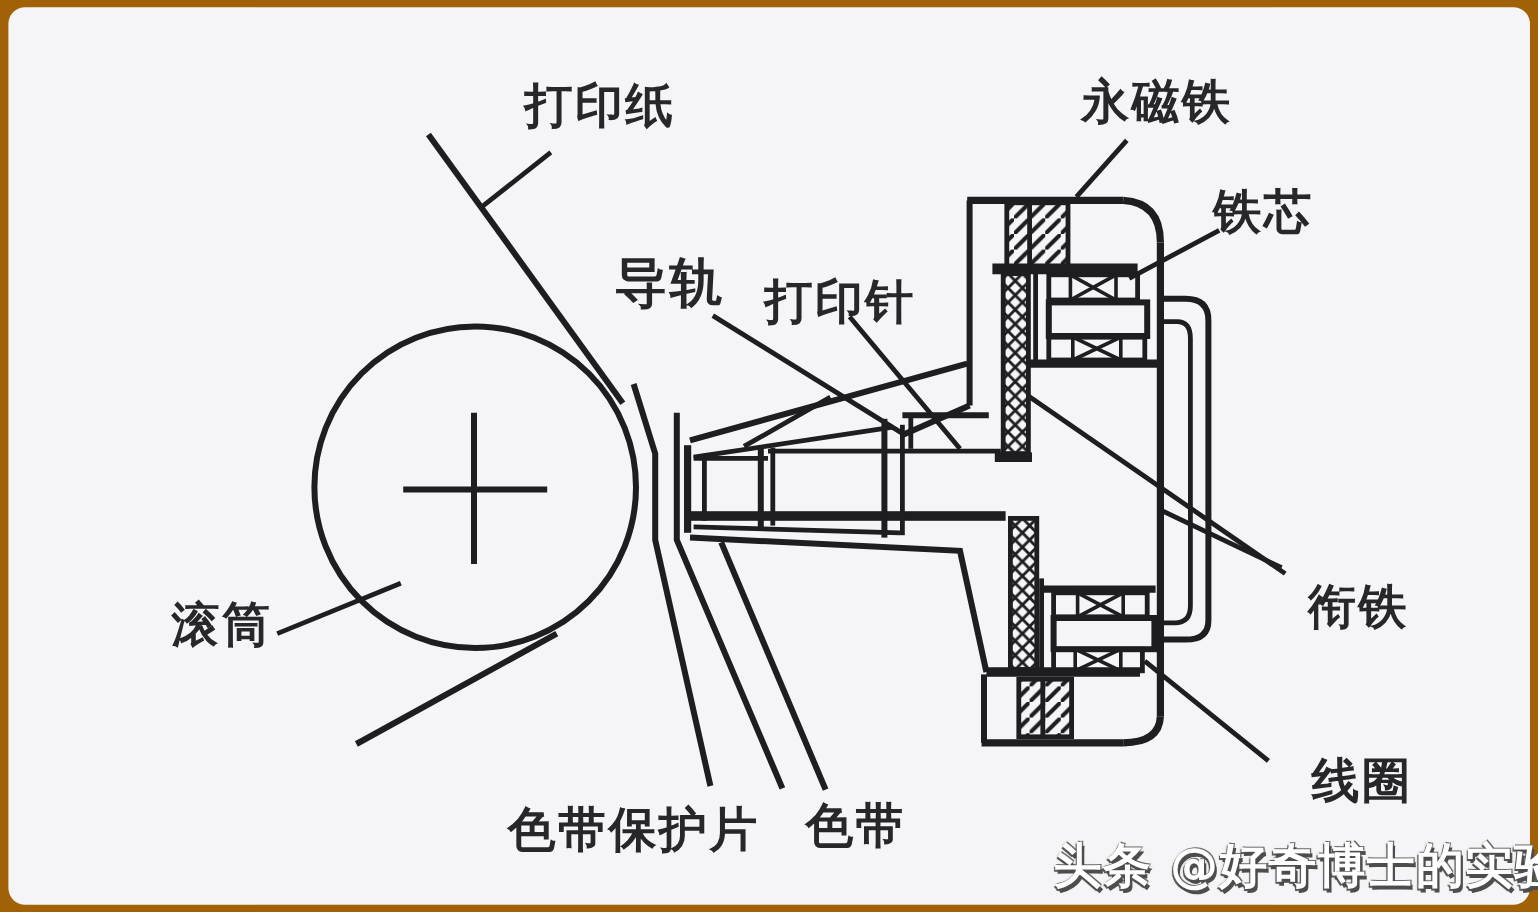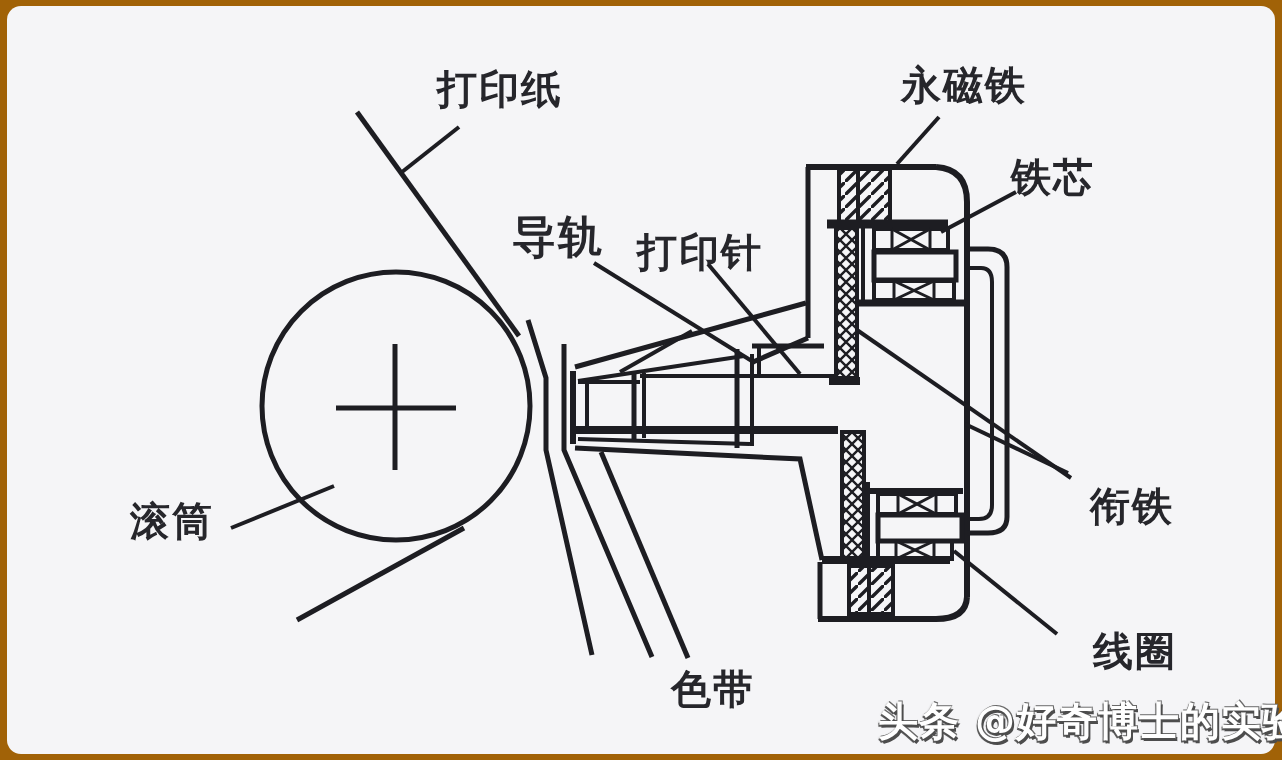--- a/index.html
+++ b/index.html
@@ -154,17 +154,18 @@
     </g>
   </svg>
 
   <div class="lbl" style="left:437px;top:68px;">打印纸</div>
   <div class="lbl small" style="left:512px;top:214px;">导轨</div>
   <div class="lbl" style="left:637px;top:199px;margin-top:32px;">打印针</div>
   <div class="lbl" style="left:901px;top:64px;">永磁铁</div>
   <div class="lbl" style="left:1011px;top:156px;">铁芯</div>
   <div class="lbl" style="left:1090px;top:485px;">衔铁</div>
   <div class="lbl" style="left:1093px;top:630px;">线圈</div>
-  <div class="lbl" style="left:130px;top:500px;">滚筒</div>
+  <div class="lbl" style="left:143px;top:500px;">滚筒</div>
+  <div class="lbl" style="left:423px;top:671px;">色带保护片</div>
   <div class="lbl" style="left:671px;top:668px;">色带</div>
 
   <div class="watermark">头条 @好奇博士的实验室</div>
 </div>
 
 </body></html>

